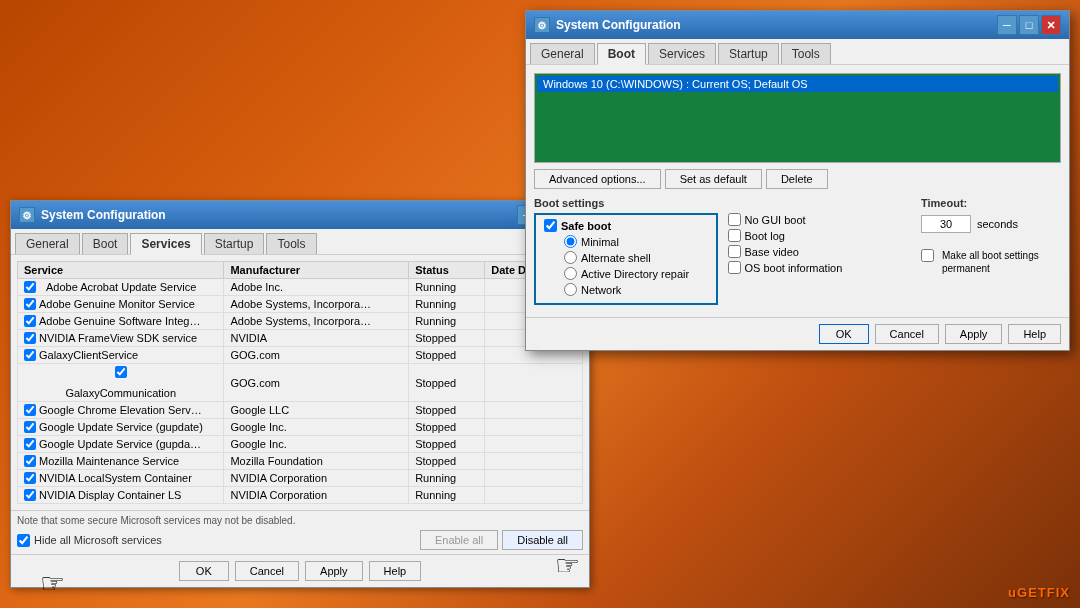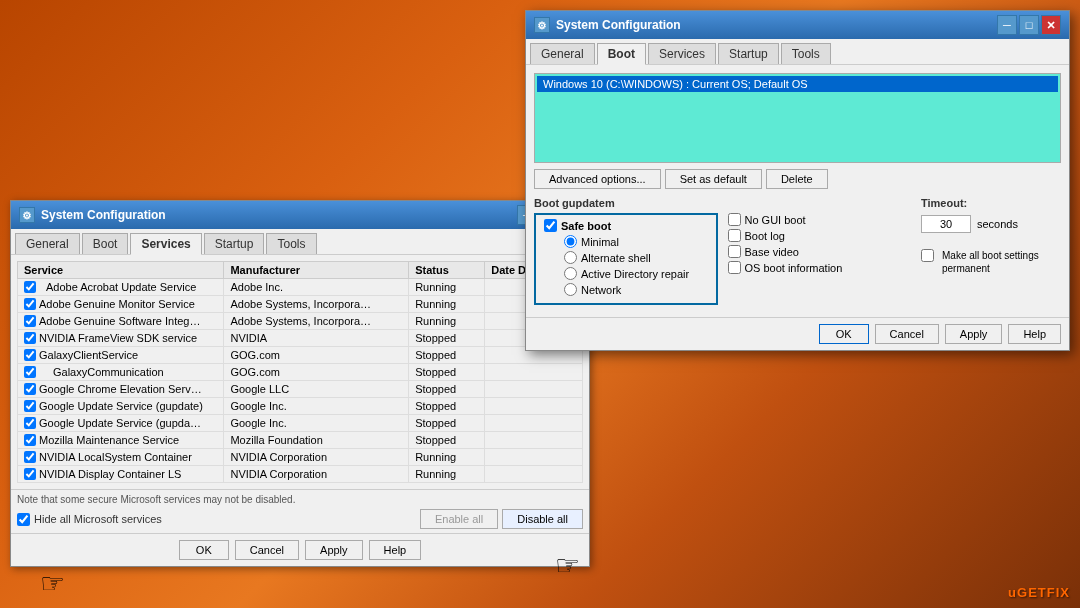--- a/index.html
+++ b/index.html
@@ -201,21 +201,21 @@
       box-shadow: 4px 4px 12px rgba(0,0,0,0.5);
       z-index: 20;
     }
 
     .boot-content {
       padding: 8px;
     }
 
     .boot-list-box {
       border: 1px solid #aaa;
-      background: #5eead4;
+      background: #15803d;
       height: 90px;
       margin-bottom: 6px;
       padding: 2px;
     }
 
     .boot-list-item {
       background: #0066cc;
       color: white;
       padding: 2px 6px;
       font-size: 11px;
@@ -432,21 +432,21 @@
           <input type="checkbox" checked="" style="width: 12px; height: 12px;">
           <span style="overflow:hidden;text-overflow:ellipsis;white-space:nowrap;max-width:165px;">GalaxyClientService</span>
         </label>
       </td>
       <td style="font-size:11px;overflow:hidden;text-overflow:ellipsis;max-width:170px;">GOG.com</td>
       <td style="font-size:11px;">Stopped</td>
       <td></td>
     </tr>
             <tr>
       <td style="white-space:nowrap; overflow:hidden; max-width:190px;">
-        <label style="display:flex;align-items:center;gap:17px;font-size:11px;">
+        <label style="display:flex;align-items:center;gap:9px;font-size:11px;flex-direction:column;">
           <input type="checkbox" checked="" style="width: 12px; height: 12px;">
           <span style="overflow:hidden;text-overflow:ellipsis;white-space:nowrap;max-width:165px;">GalaxyCommunication</span>
         </label>
       </td>
       <td style="font-size:11px;overflow:hidden;text-overflow:ellipsis;max-width:170px;">GOG.com</td>
       <td style="font-size:11px;">Stopped</td>
       <td></td>
     </tr>
             <tr>
       <td style="white-space:nowrap; overflow:hidden; max-width:190px;">
@@ -562,21 +562,21 @@
     <div class="boot-list-box">
       <div class="boot-list-item">Windows 10 (C:\WINDOWS) : Current OS; Default OS</div>
     </div>
     <div class="boot-action-buttons">
       <button class="btn">Advanced options...</button>
       <button class="btn">Set as default</button>
       <button class="btn">Delete</button>
     </div>
     <div class="boot-section">
       <div class="boot-options-left">
-        <div class="boot-section-title">Boot gupdatem</div>
+        <div class="boot-section-title">Boot settings</div>
         <div class="safe-boot-group">
           <div class="safe-boot-header">
             <input type="checkbox" checked="" style="">
             <span>Safe boot</span>
           </div>
           <div class="indent">
             <div class="radio-option">
               <input type="radio" name="safeboot" checked="" style="">
               <span>Minimal</span>
             </div>

